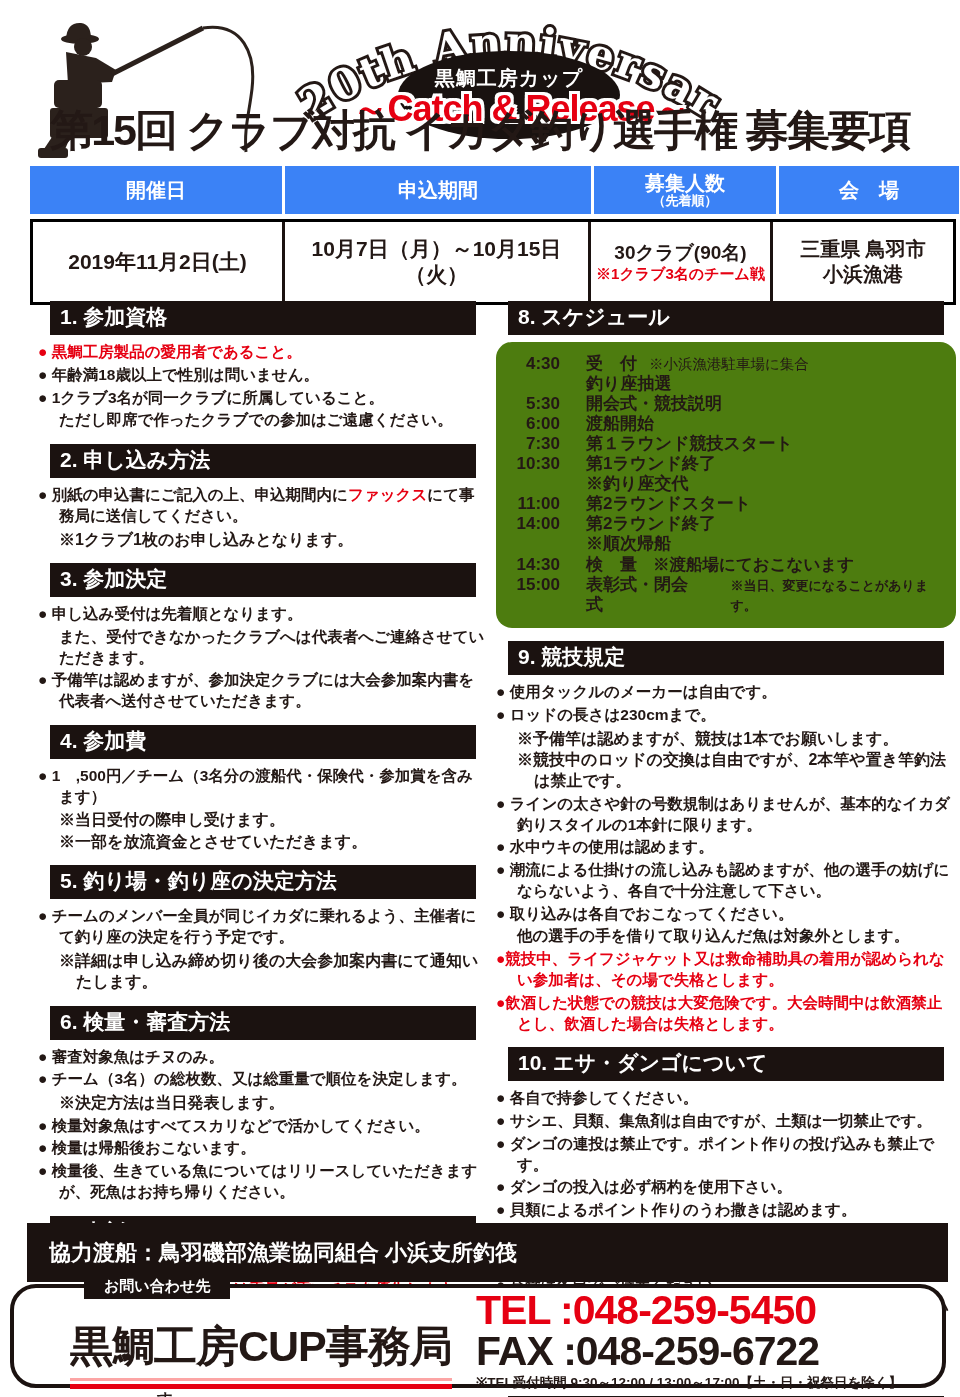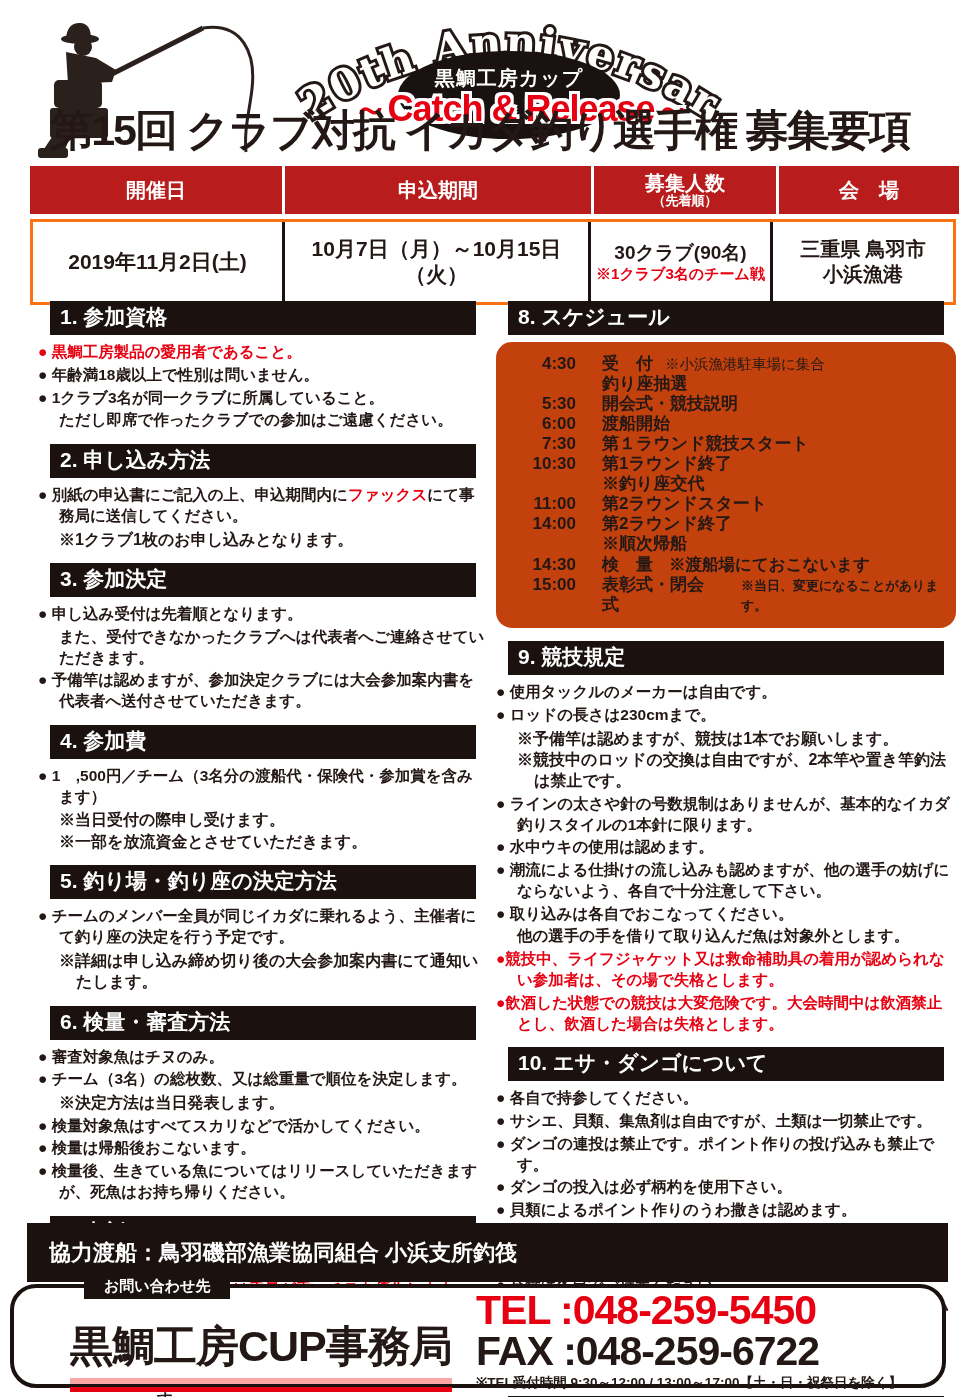--- a/index.html
+++ b/index.html
@@ -20,62 +20,62 @@
           color:#fff; font-size:20px; letter-spacing:1px; }
   .catch { position:absolute; left:321px; top:85px; width:400px; text-align:center;
           font-size:36px; font-weight:900; color:#e60012; letter-spacing:-1px;
           text-shadow:-3px -3px 0 #fff,3px -3px 0 #fff,-3px 3px 0 #fff,3px 3px 0 #fff,
                       -3px 0 0 #fff,3px 0 0 #fff,0 -3px 0 #fff,0 3px 0 #fff; }
   .main-title { position:absolute; left:0; top:102px; width:100%; text-align:center;
           font-size:43px; font-weight:900; letter-spacing:-2px; color:#231815; }
   
   .info { position:absolute; top:166px; left:30px; width:926px; }
   .info-head { display:grid; grid-template-columns:252px 306px 182px 180px; gap:3px; }
-  .ih-cell { background:#b91c1c; color:#fff; height:48px; display:flex;
+  .ih-cell { background:#3b82f6; color:#fff; height:48px; display:flex;
           flex-direction:column; align-items:center; justify-content:center;
           font-size:20px; line-height:1.1; }
   .ih-sub { font-size:13px; }
   .info-body { display:grid; grid-template-columns:252px 306px 182px 180px; margin-top:5px;
-          border:3px solid #f97316; }
+          border:3px solid #000000; }
   .ib-cell { border-right:3px solid #1b1210; height:80px; display:flex;
           flex-direction:column; align-items:center; justify-content:center;
           font-size:21px; text-align:center; line-height:1.25; background:#fff; }
   .ib-cell:last-child { border-right:none; }
   .ib-note { font-size:15px; color:#e60012; }
   
   .cols { position:absolute; top:301px; left:38px; width:918px; display:flex; gap:8px; }
   .col-l { width:450px; } .col-r { width:460px; }
   .sec-h { background:#1b1210; color:#fff; font-size:21px; padding:2px 10px 4px;
           margin:13px 12px 7px; }
   .sec:first-child .sec-h { margin-top:0; }
   .b { font-size:15.5px; line-height:1.34; padding-left:21px; text-indent:-21px; margin:2px 0; }
   .n { font-size:16px; line-height:1.34; margin-left:21px; padding-left:17px; text-indent:-17px; }
   .c { font-size:15.5px; line-height:1.34; margin-left:21px; }
   .n7 { font-size:15.5px; line-height:1.34; margin-left:102px; padding-left:17px; text-indent:-17px; }
   .red { color:#e60012; }
   
-  .sch { background:#c2410c; border-radius:16px; padding:12px 10px 12px 16px; margin-top:4px; }
+  .sch { background:#4d7c0f; border-radius:16px; padding:12px 10px 12px 0; margin-top:4px; }
   .sch-row { display:flex; align-items:baseline; line-height:20px; }
   .sch-time { width:64px; flex-shrink:0; text-align:right; margin-right:26px; font-size:17px; }
   .sch-text { font-size:17px; }
   .sch-note { font-size:14.5px; font-weight:normal; margin-left:12px; }
   .sch-note-big { font-size:16.5px; font-weight:bold; margin-left:16px; }
   .sch-note-sm { font-size:13px; font-weight:bold; margin-left:30px; }
   
   .boat-bar { position:absolute; top:1223px; left:27px; width:921px; height:59px;
           background:#1b1210; color:#fff; display:flex; align-items:center;
           padding-left:22px; font-size:22px; }
   .contact-box { position:absolute; top:1284px; left:10px; width:936px; height:104px;
           border:4px solid #1b1210; border-radius:26px; background:#fff; }
   .contact-label { position:absolute; top:-14px; left:70px; background:#1b1210; color:#fff;
           font-size:15px; padding:3px 20px; }
   .office-wrap { display:inline-block; margin:30px 0 0 56px;
           border-bottom:5px solid #e60012; padding-bottom:3px; }
   .office { display:inline-block; font-size:43px; font-weight:900; letter-spacing:-1px;
-          border-bottom:6px solid #fca5a5; padding-bottom:2px; }
+          border-bottom:3px solid #fca5a5; padding-bottom:2px; }
   .contact-right { position:absolute; left:462px; top:2px; width:474px; }
   .tel { font-size:41px; font-weight:900; color:#e60012; letter-spacing:-1px; line-height:41px; }
   .fax { font-size:41px; font-weight:900; color:#231815; letter-spacing:-1px; line-height:41px; }
   .hours { font-size:13.5px; text-align:left; margin-top:1px; }
 </style>
 </head>
 <body>
 
 <div class="page">
 

